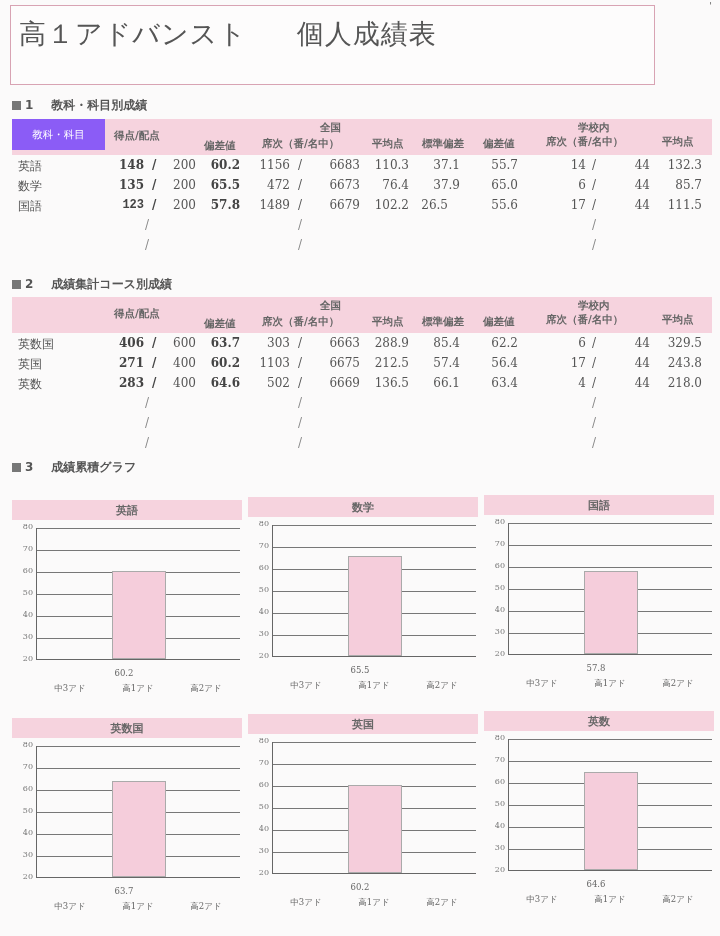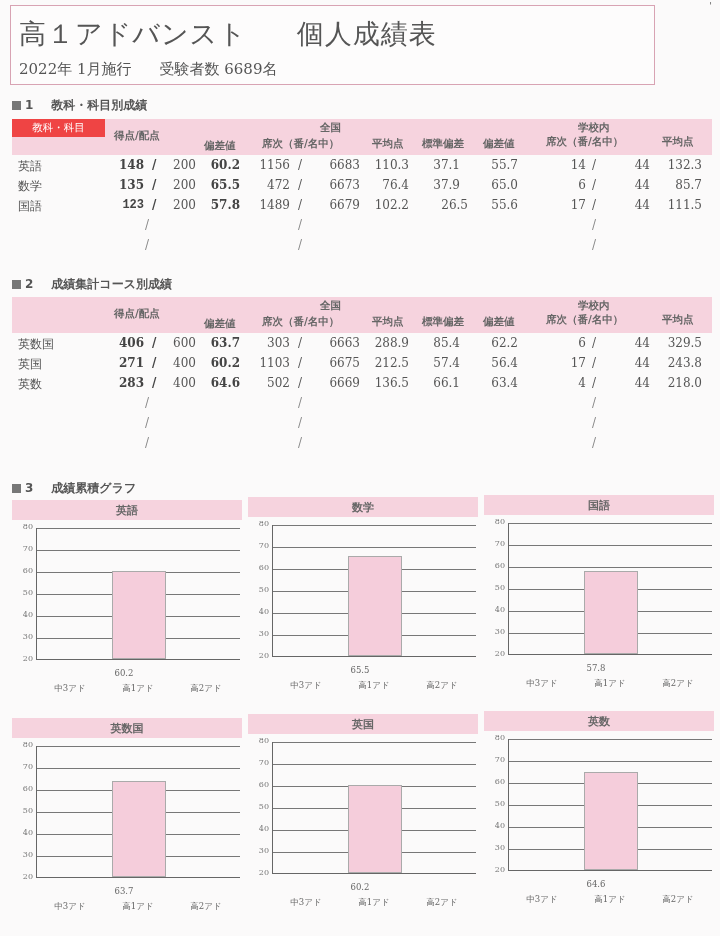--- a/index.html
+++ b/index.html
@@ -22,21 +22,21 @@
     font-family: "DejaVu Sans", sans-serif; white-space: nowrap;
   }
   .sec-title .sq { display: inline-block; width: 9px; height: 9px; background: #777; margin-right: 4px; vertical-align: -1px; }
   .sec-title .num { margin-right: 18px; }
 
   .tbl-head {
     position: absolute; left: 12px; width: 700px; height: 36px;
     background: #f6d3de; font-family: "DejaVu Sans", sans-serif; font-weight: bold; font-size: 10.5px; color: #666;
   }
   .tbl-head .first {
-    position: absolute; left: 0; top: 0; width: 93px; height: 18px; background: #ef4444;
+    position: absolute; left: 0; top: 0; width: 93px; height: 31px; background: #8b5cf6;
     color: #fff; display: flex; align-items: center; justify-content: center; font-weight: normal; font-size: 10.5px; font-family: Liberation Serif, serif;
   }
   .tbl-head .h { position: absolute; white-space: nowrap; }
 
   .row { position: absolute; left: 0; width: 720px; height: 20px; font-size: 12px; color: #555; }
   .row .c { position: absolute; white-space: nowrap; }
   .row .b { font-weight: bold; color: #444; }
   .row .name { left: 18px; font-family: "DejaVu Sans", sans-serif; }
 
   .chart { position: absolute; width: 230px; height: 210px; }
@@ -54,23 +54,20 @@
   .cats span { position: absolute; width: 68px; text-align: center; }
 </style>
 </head>
 <body>
 
 <span class="corner-mark">'</span>
 
 <div class="title-box">
   <div class="title-main">
     <span>高１アドバンスト</span><span class="sub">個人成績表</span>
-  </div>
-  <div class="title-info">
-    <span>2022年 1月施行</span><span class="sp">受験者数 6689名</span>
   </div>
 </div>
 
 <div class="sec-title" style="top:97px;">
   <span class="sq"></span><span class="num">1</span><span>教科・科目別成績</span>
 </div>
 <div id="t1head" class="tbl-head" style="top:119px;">
     <div class="first">教科・科目</div>
     <div class="h" style="left: 102px; top: 10px;">得点/配点</div>
     <div class="h" style="left: 308px; top: 2px;">全国</div>
@@ -121,21 +118,21 @@
     <div class="row" style="top: 198px;">
       <span class="c name">国語</span>
       <span class="c b" style="left: 112px; width: 32px; text-align: right; font-family: Liberation Mono, monospace;">123</span>
       <span class="c b" style="left: 152px;">/</span>
       <span class="c" style="left: 160px; width: 36px; text-align: right;">200</span>
       <span class="c b" style="left: 200px; width: 40px; text-align: right;">57.8</span>
       <span class="c" style="left: 250px; width: 40px; text-align: right;">1489</span>
       <span class="c" style="left: 298px;">/</span>
       <span class="c" style="left: 320px; width: 40px; text-align: right;">6679</span>
       <span class="c" style="left: 365px; width: 44px; text-align: right;">102.2</span>
-      <span class="c" style="left: 428px; width: 40px; text-align: right;">26.5</span>
+      <span class="c" style="left: 408px; width: 40px; text-align: right;">26.5</span>
       <span class="c" style="left: 478px; width: 40px; text-align: right;">55.6</span>
       <span class="c" style="left: 560px; width: 26px; text-align: right;">17</span>
       <span class="c" style="left: 592px;">/</span>
       <span class="c" style="left: 630px; width: 20px; text-align: right;">44</span>
       <span class="c" style="left: 660px; width: 42px; text-align: right;">111.5</span>
     </div>
     <div class="row" style="top: 218px;">
       <span class="c" style="left: 145px; color: rgb(136, 136, 136);">/</span>
       <span class="c" style="left: 298px; color: rgb(136, 136, 136);">/</span>
       <span class="c" style="left: 592px; color: rgb(136, 136, 136);">/</span>
@@ -224,21 +221,21 @@
       <span class="c" style="left: 298px; color: rgb(136, 136, 136);">/</span>
       <span class="c" style="left: 592px; color: rgb(136, 136, 136);">/</span>
     </div>
     <div class="row" style="top: 436px;">
       <span class="c" style="left: 145px; color: rgb(136, 136, 136);">/</span>
       <span class="c" style="left: 298px; color: rgb(136, 136, 136);">/</span>
       <span class="c" style="left: 592px; color: rgb(136, 136, 136);">/</span>
     </div>
   </div>
 
-<div class="sec-title" style="top:480px;">
+<div class="sec-title" style="top:459px;">
   <span class="sq"></span><span class="num">3</span><span>成績累積グラフ</span>
 </div>
 <div id="charts">
     <div class="chart" style="left: 12px; top: 500px;">
       <div class="band">英語</div>
       <div class="plot">
         <div class="grid" style="top: 0px;"></div>
         <span class="tick" style="top: -6px;">80</span>
         <div class="grid" style="top: 22px;"></div>
         <span class="tick" style="top: 16px;">70</span>

